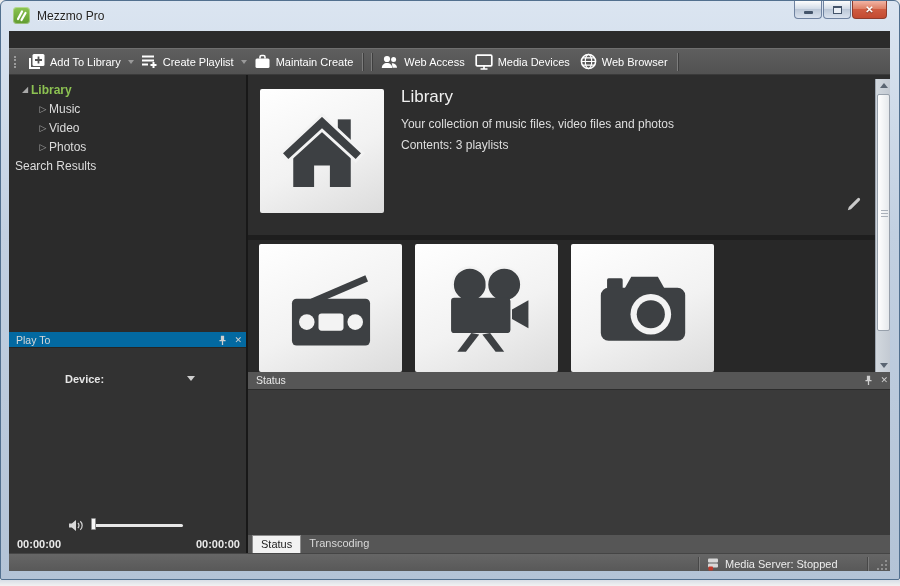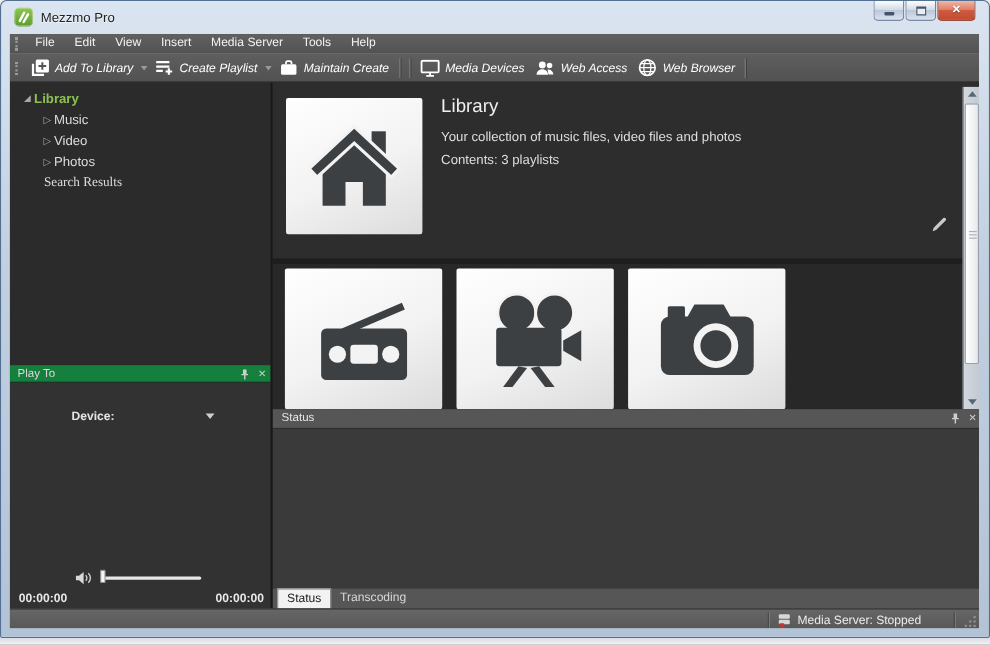--- a/index.html
+++ b/index.html
@@ -27,42 +27,42 @@
   
   .menubar { position:absolute; left:0; top:0; width:100%; height:17px;
     background:linear-gradient(#616161,#535353); display:flex; align-items:center; }
   .dragdots { height:12px; border-left:2px dotted #9b9b9b; margin:0 7px 0 5px; }
   .menu-item { color:#f2f2f2; font-size:11px; padding:0 9px; line-height:17px; }
 
   
   .toolbar { position:absolute; left:0; top:17px; width:100%; height:27px;
     background:linear-gradient(#5e5e5e,#525252); border-top:1px solid #6f6f6f; border-bottom:1px solid #3a3a3a;
     display:flex; align-items:center; }
-  .tb-btn { display:flex; align-items:center; gap:5px; padding:0 5px; height:25px; color:#fff; font-size:11px; white-space:nowrap;font-style:italic; }
+  .tb-btn { display:flex; align-items:center; gap:5px; padding:0 5px; height:25px; color:#fff; font-size:11px; white-space:nowrap; }
   .tb-btn svg { display:block; }
   .chev { width:0; height:0; border-left:3px solid transparent; border-right:3px solid transparent; border-top:4px solid #9a9a9a; margin:0 2px; }
   .tb-sep { width:1px; height:18px; background:#7d7d7d; box-shadow:1px 0 0 #3f3f3f; margin:0 4px; }
 
   
   .sidebar { position:absolute; left:0; top:44px; width:237px; height:478px; background:#2b2b2b; }
   .splitter { position:absolute; left:237px; top:44px; width:2px; height:478px; background:#181818; }
   .content { position:absolute; left:239px; top:44px; width:644px; height:478px; background:#282828; }
 
   
   .tree { position:absolute; left:0; top:0; width:100%; height:257px; padding-top:5px; }
   .tree-row { display:flex; align-items:center; height:19px; font-size:12px; color:#dcdcdc; }
   .tree-arrow { width:12px; text-align:center; font-size:8px; color:#a8a8a8; }
   .row-root { padding-left:10px; }
   .row-root .tree-label { color:#8cc152; font-weight:bold; }
   .row-child { padding-left:28px; }
-  .row-leaf { padding-left:31px;font-family:Liberation Serif, serif; }
+  .row-leaf { padding-left:6px; }
 
   
   .playto { position:absolute; left:0; top:257px; width:237px; height:221px; background:#323232; }
-  .panel-header { position:relative; height:16px; background:#15803d; border-bottom:1px solid #252525;
+  .panel-header { position:relative; height:16px; background:#0369a1; border-bottom:1px solid #252525;
     color:#d8d8d8; font-size:10.5px; line-height:16px; padding-left:7px; }
   .ph-icons { position:absolute; right:4px; top:0; height:16px; display:flex; align-items:center; gap:7px; }
   .ph-icons svg { display:block; }
   .x-glyph { color:#cfcfcf; font-size:9px; line-height:1; }
   .device-row { position:absolute; left:0; top:25px; width:100%; }
   .device-label { position:absolute; left:56px; top:0; font-size:11px; font-weight:bold; color:#e6e6e6; }
   .device-arrow { position:absolute; left:178px; top:3px; width:0; height:0;
     border-left:4px solid transparent; border-right:4px solid transparent; border-top:5px solid #cfcfcf; }
   .vol-row { position:absolute; left:0; top:170px; width:100%; height:16px; }
   .speaker { position:absolute; left:58px; top:1px; }
@@ -141,30 +141,20 @@
           <div class="glyph-max"></div>
         </div>
       <div class="win-btn close">
           <span class="glyph-close">✕</span>
         </div>
     </div>
   </div>
 
   <div class="app">
 
-    <div class="menubar">
-      <div class="dragdots"></div>
-      <span class="menu-item">File</span>
-      <span class="menu-item">Edit</span>
-      <span class="menu-item">View</span>
-      <span class="menu-item">Insert</span>
-      <span class="menu-item">Media Server</span>
-      <span class="menu-item">Tools</span>
-      <span class="menu-item">Help</span>
-    </div>
 
     <div class="toolbar">
       <div class="dragdots"></div>
 
       <div class="tb-btn">
         <svg width="17" height="17" viewBox="0 0 17 17">
           <path d="M2 5 v10 h10" stroke="#fff" stroke-width="2" fill="none"></path>
           <rect x="4.5" y="1" width="12" height="12" rx="1.5" fill="#fff"></rect>
           <path d="M10.5 3.5 v7 M7 7 h7" stroke="#545454" stroke-width="1.8"></path>
         </svg>
@@ -187,37 +177,37 @@
           <rect x="1.5" y="4.5" width="14" height="9.5" rx="1.5" fill="#fff"></rect>
         </svg>
         <span>Maintain Create</span>
       </div>
 
       <div class="tb-sep"></div>
 
 
 
       <div class="tb-sep"></div>
-
-      <div class="tb-btn">
-        <svg width="18" height="16" viewBox="0 0 18 16">
-          <rect x="1.2" y="1.2" width="15.6" height="10.6" rx="1" fill="none" stroke="#fff" stroke-width="1.7"></rect>
-          <path d="M9 12 v2.5 M5.5 15 h7" stroke="#fff" stroke-width="1.7"></path>
-        </svg>
-        <span>Media Devices</span>
-      </div>
 
       <div class="tb-btn">
         <svg width="18" height="14" viewBox="0 0 18 14">
           <circle cx="12.6" cy="4.6" r="2.5" fill="#fff"></circle>
           <path d="M10.8 8.2 c3 0 5.2 1.9 5.2 4.6 h-4.4" fill="#fff"></path>
           <circle cx="6" cy="4" r="3.1" fill="#fff"></circle>
           <path d="M0.8 13 c0-3.1 2.3-5.1 5.2-5.1 s5.2 2 5.2 5.1 z" fill="#fff"></path>
         </svg>
         <span>Web Access</span>
+      </div>
+
+      <div class="tb-btn">
+        <svg width="18" height="16" viewBox="0 0 18 16">
+          <rect x="1.2" y="1.2" width="15.6" height="10.6" rx="1" fill="none" stroke="#fff" stroke-width="1.7"></rect>
+          <path d="M9 12 v2.5 M5.5 15 h7" stroke="#fff" stroke-width="1.7"></path>
+        </svg>
+        <span>Media Devices</span>
       </div>
 
       <div class="tb-btn">
         <svg width="17" height="17" viewBox="0 0 18 18">
           <circle cx="9" cy="9" r="7.5" fill="none" stroke="#fff" stroke-width="1.6"></circle>
           <ellipse cx="9" cy="9" rx="3.4" ry="7.5" fill="none" stroke="#fff" stroke-width="1.2"></ellipse>
           <path d="M1.5 9 h15 M2.6 5.2 h12.8 M2.6 12.8 h12.8" stroke="#fff" stroke-width="1.2" fill="none"></path>
         </svg>
         <span>Web Browser</span>
       </div>

